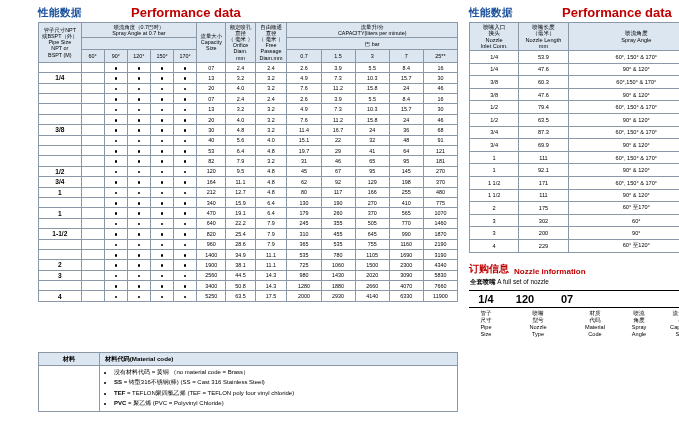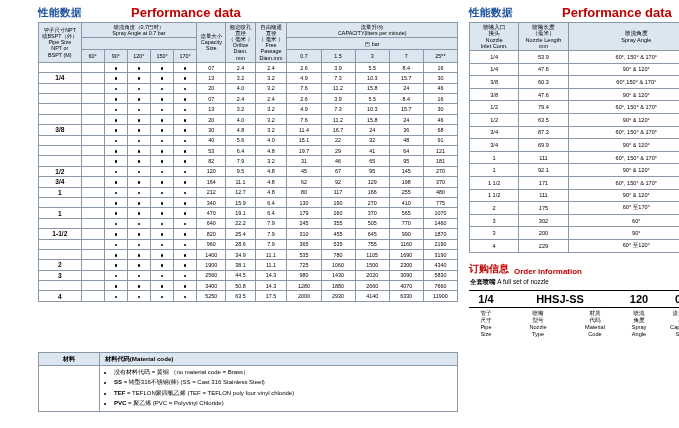--- a/index.html
+++ b/index.html
@@ -627,29 +627,28 @@
               </ul>
           </td>
         </tr>
       </tbody>
     </table>
   </div>
 
   <div id="order">
     <div class="oh">
       <span class="cn">订购信息</span>
-      <span class="en">Order information</span>
+      <span class="en">Nozzle information</span>
     </div>
     <div class="sub">
       <span class="cn2">全套喷嘴</span>
       <span>A full set of nozzle</span>
     </div>
     <div class="code" id="order-code">
         <div class="ccell" style="width:34px">1/4</div>
-        <div class="ccell" style="width:114px">HHSJ-SS</div>
         <div class="ccell" style="width:44px">120</div>
         <div class="ccell" style="width:40px">07</div>
       </div>
     <div class="legend" id="order-legend">
         <div class="lcell" style="width:34px">
           <div>管子</div>
           <div>尺寸</div>
           <div>Pipe</div>
           <div>Size</div>
         </div>

